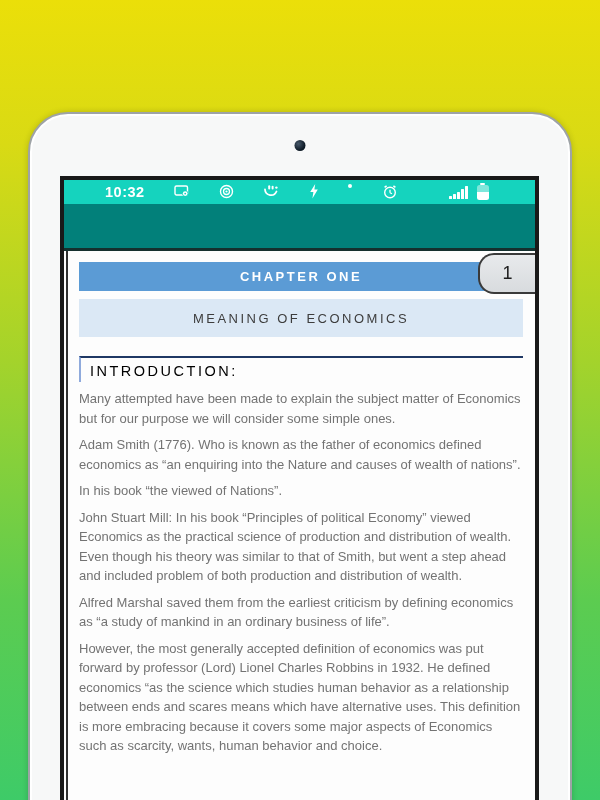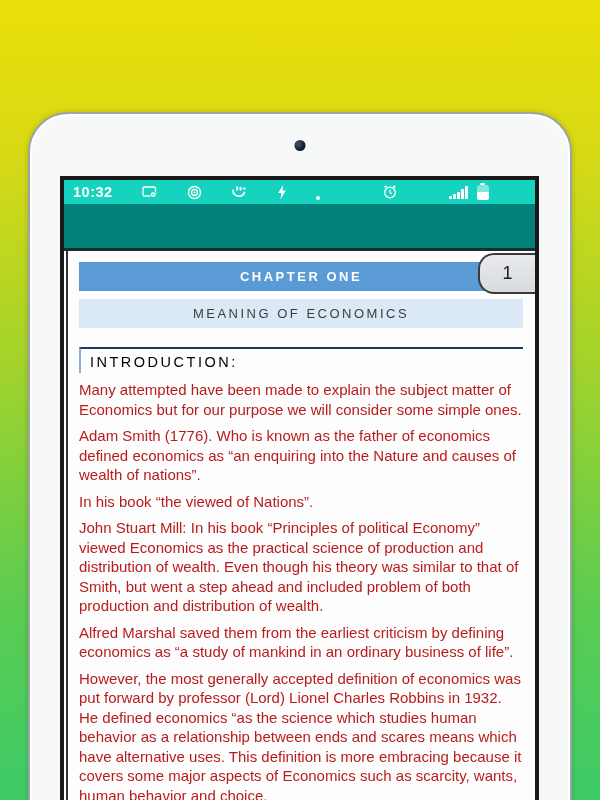--- a/index.html
+++ b/index.html
@@ -24,21 +24,21 @@
     position:absolute; left:30px; top:62px; width:479px; height:700px;
     background:#fdfdfd; border:4px solid #191919; border-bottom:none;
     display:flex; flex-direction:column; overflow:hidden;
   }
   
   .statusbar{
     height:24px; background:#15d3be; color:#fff; flex:0 0 auto;
     display:flex; align-items:center; padding:0 9px; gap:13px;
   }
   .sb-time{ font-size:14.5px; font-weight:bold; letter-spacing:.5px; }
-  .sb-left{ display:flex; align-items:flex-end; gap:29px; }
+  .sb-left{ display:flex; align-items:flex-start; gap:29px;margin-left:32px; }
   .sb-spacer{ flex:1; }
   .sb-right{ display:flex; align-items:center; gap:9px; }
   .sb-batt-label{ font-size:14px; font-weight:bold;margin-top:44px; }
   .sig{ display:flex; align-items:flex-end; gap:1.5px; height:13px; }
   .sig i{ display:block; width:2.5px; background:#fff; border-radius:.5px; }
   .batt{
     width:12px; height:15px; border-radius:2.5px; position:relative;
     background:linear-gradient(to top, #ffffff 55%, rgba(255,255,255,.45) 55%);
   }
   .batt:before{ content:""; position:absolute; left:3.5px; top:-2px; width:5px; height:2px; background:#fff; border-radius:1px; }
@@ -58,33 +58,33 @@
     color:#ffffff; font-weight:bold; font-size:13px; letter-spacing:2.5px;
   }
   .page-tab{
     position:absolute; top:2px; right:0; width:57px; height:41px;
     background:linear-gradient(#e8eaec,#d8dbde); border:2px solid #3a3a3a; border-right:none;
     border-radius:16px 0 0 16px;
     display:flex; align-items:center; justify-content:center;
     font-size:18px; color:#1d1d1d;
   }
   .subtitle-bar{
-    height:29px; margin-top:8px; background:#dbe8f5;
+    height:38px; margin-top:8px; background:#dbe8f5;
     display:flex; align-items:center; justify-content:center;
     color:#3d3d3d; font-size:13px; letter-spacing:2.5px;
   }
   .intro-heading{
     margin-top:19px;
     border-top:2.5px solid #1f3864;
     border-left:2.5px solid #8faadc;
     padding:5px 0 3px 9px;
     color:#000000; font-size:14.5px; letter-spacing:2.5px; font-weight:500;
   }
   .para{
-    margin-top:7px; font-size:15px; line-height:19.5px; color:#b91c1c;
+    margin-top:7px; font-size:13px; line-height:19.5px; color:#737373;
     text-align:left;
   }
   svg{ display:block; }
 </style>
 </head>
 <body>
 
 <div class="tablet">
   <div class="camera"></div>
 

